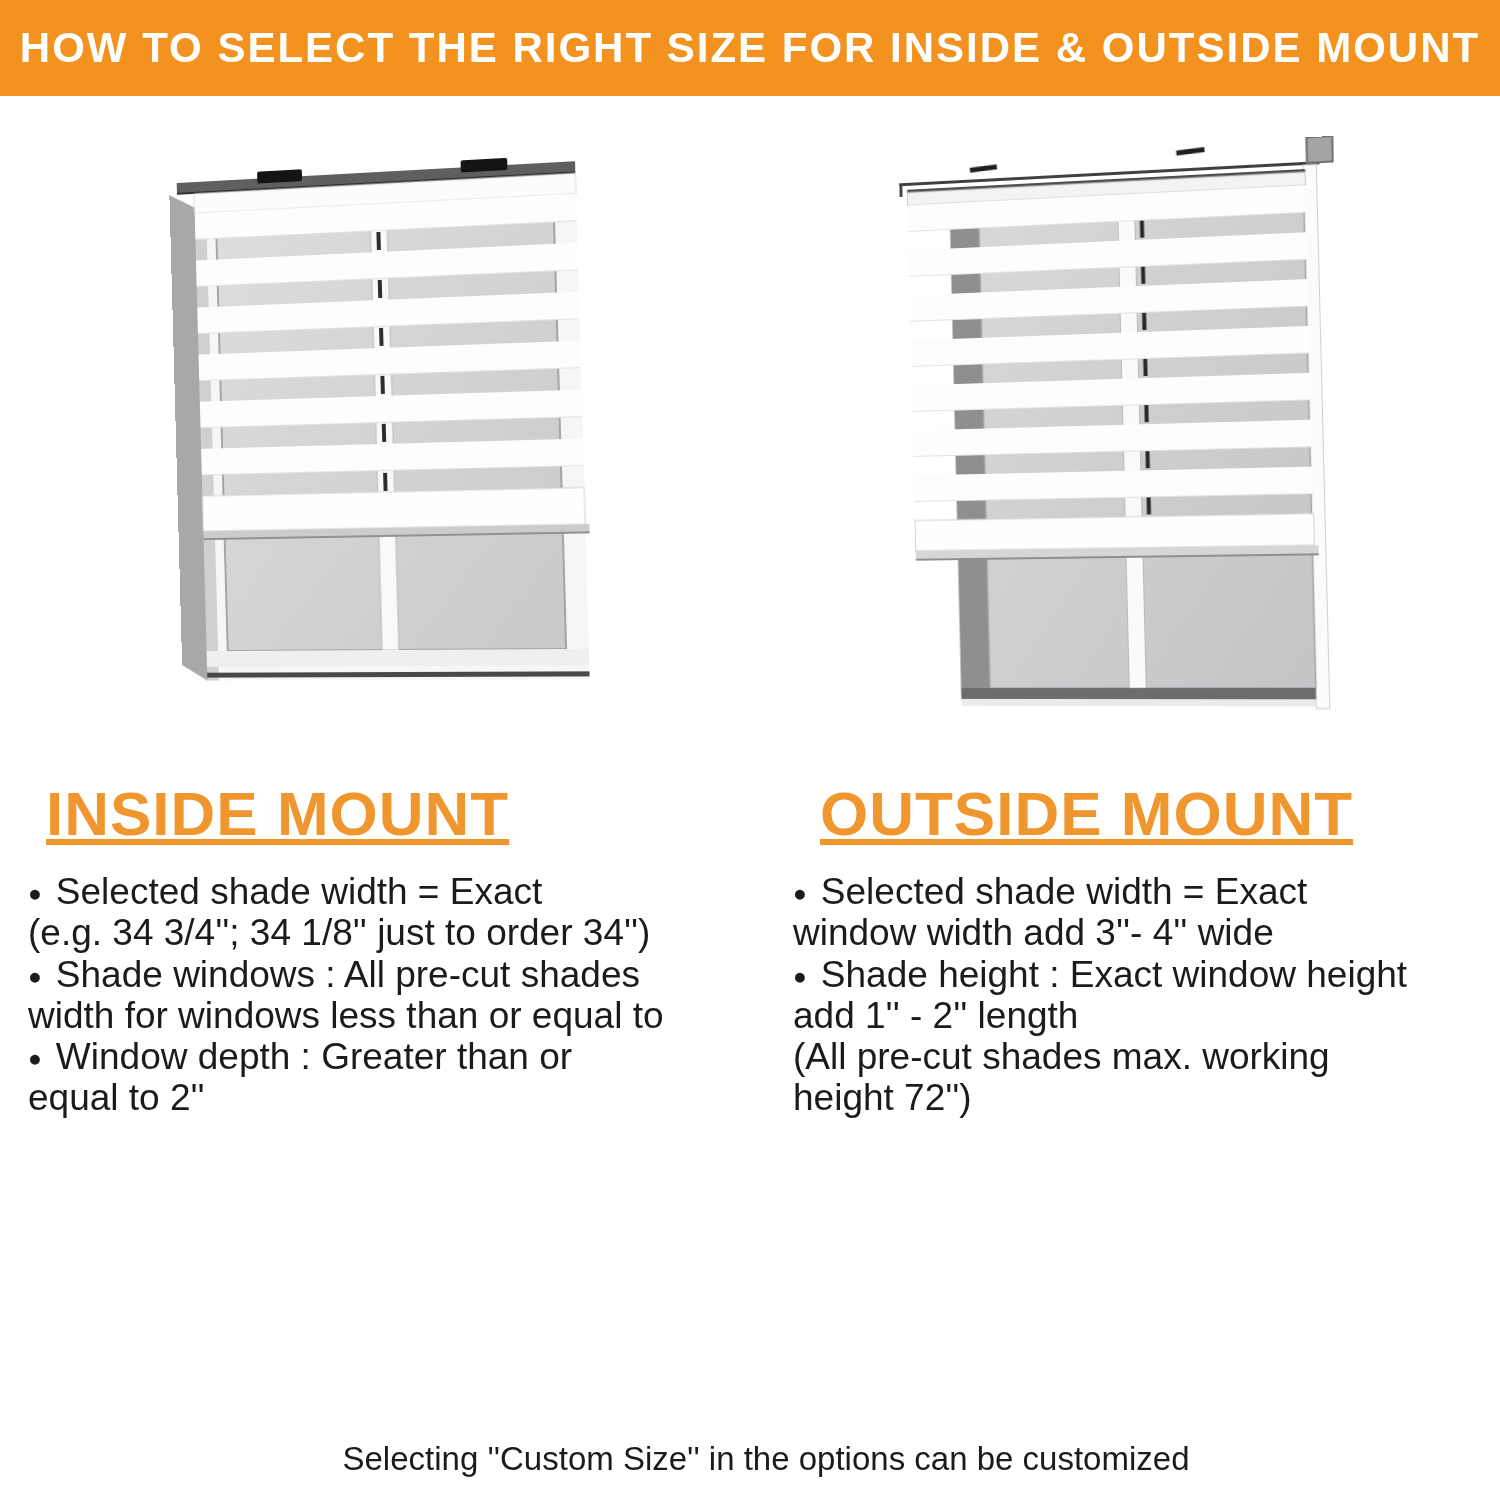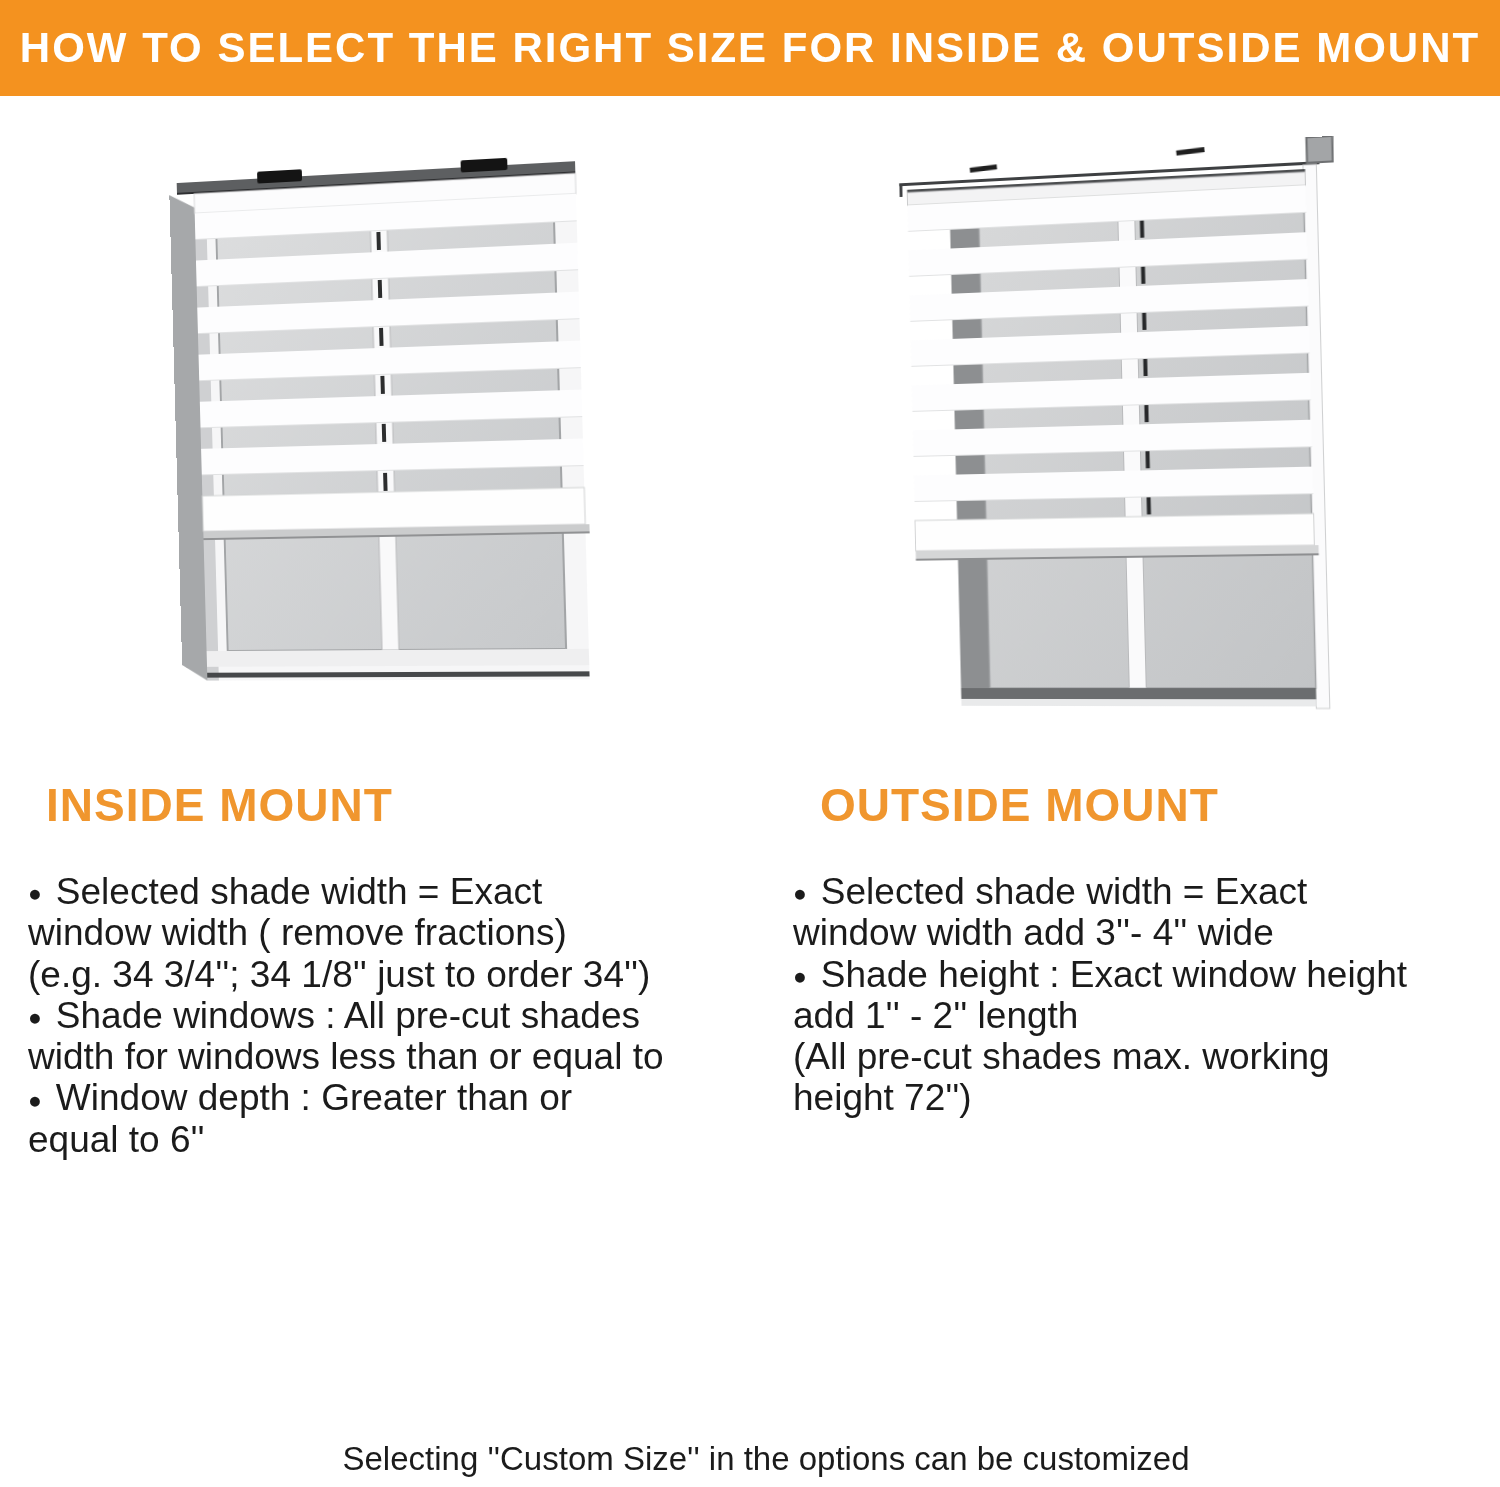--- a/index.html
+++ b/index.html
@@ -40,25 +40,26 @@
     left:170px;top:158px;width:420px;height:550px;
     transform:perspective(1200px) rotateY(-7deg) rotate(-1.6deg);
   }
   .illus-right{
     left:893px;top:148px;width:445px;height:600px;
     transform:perspective(1200px) rotateY(-7deg) rotate(-1.4deg);
   }
   .mount-heading{
     position:absolute;
     top:778px;
-    font-size:46px;
+    font-size:62px;
     font-weight:bold;
     color:var(--accent);
     letter-spacing:1px;
     white-space:nowrap;
+    text-decoration:underline;
   }
   .mount-heading.inside{left:46px;}
   .mount-heading.outside{left:820px;}
   .spec-col{
     position:absolute;
     top:872px;
     width:720px;
   }
   .spec-col.left{left:28px;}
   .spec-col.right{left:793px;}
@@ -207,26 +208,25 @@
       <rect x="12" y="400" width="406" height="8" fill="#d5d6d7"></rect>
       <rect x="12" y="408" width="406" height="2" fill="#8e8f91"></rect>
     </svg>
   </div>
 
   <h2 class="mount-heading inside">INSIDE MOUNT</h2>
   <h2 class="mount-heading outside">OUTSIDE MOUNT</h2>
 
   <div class="spec-col left">
     <div class="textline"><span class="dot">●</span><span>Selected shade width = Exact</span></div>
-    <div class="textline"><span class="dot"></span><span>window width ( remove fractions)</span></div>
     <div class="textline"><span class="dot"></span><span>(e.g. 34 3/4''; 34 1/8'' just to order 34'')</span></div>
     <div class="textline"><span class="dot">●</span><span>Shade windows : All pre-cut shades</span></div>
     <div class="textline"><span class="dot"></span><span>width for windows less than or equal to</span></div>
     <div class="textline"><span class="dot">●</span><span>Window depth : Greater than or</span></div>
-    <div class="textline"><span class="dot"></span><span>equal to 6''</span></div>
+    <div class="textline"><span class="dot"></span><span>equal to 2''</span></div>
   </div>
 
   <div class="spec-col right">
     <div class="textline"><span class="dot">●</span><span>Selected shade width = Exact</span></div>
     <div class="textline"><span class="dot"></span><span>window width add 3''- 4'' wide</span></div>
     <div class="textline"><span class="dot">●</span><span>Shade height : Exact window height</span></div>
     <div class="textline"><span class="dot"></span><span>add 1'' - 2'' length</span></div>
     <div class="textline"><span class="dot"></span><span>(All pre-cut shades max. working</span></div>
     <div class="textline"><span class="dot"></span><span>height 72'')</span></div>
   </div>

